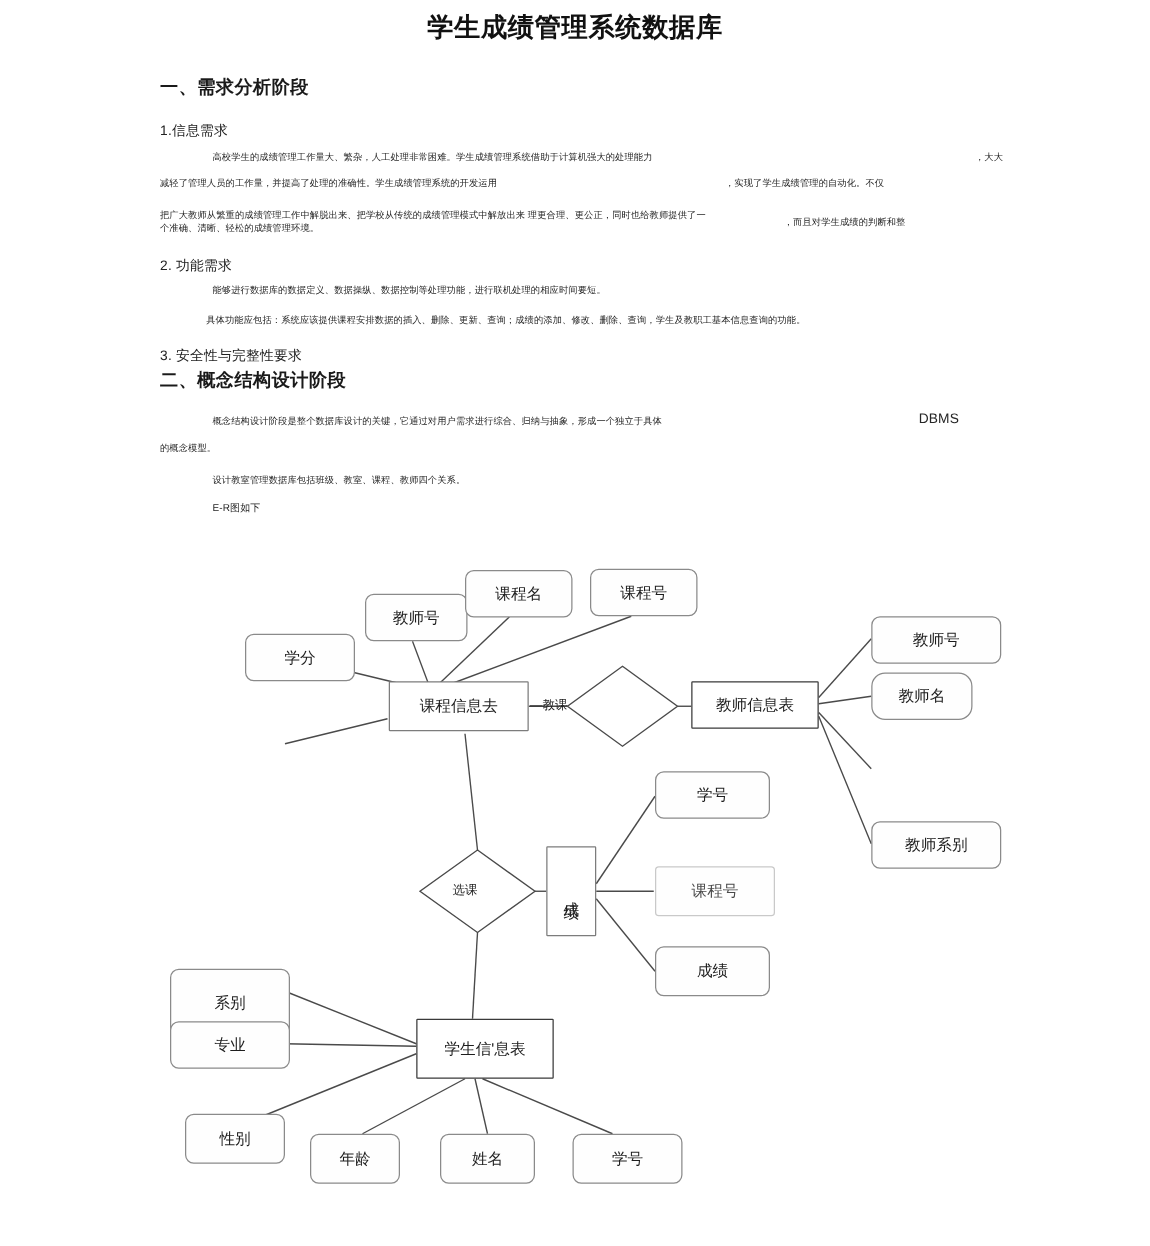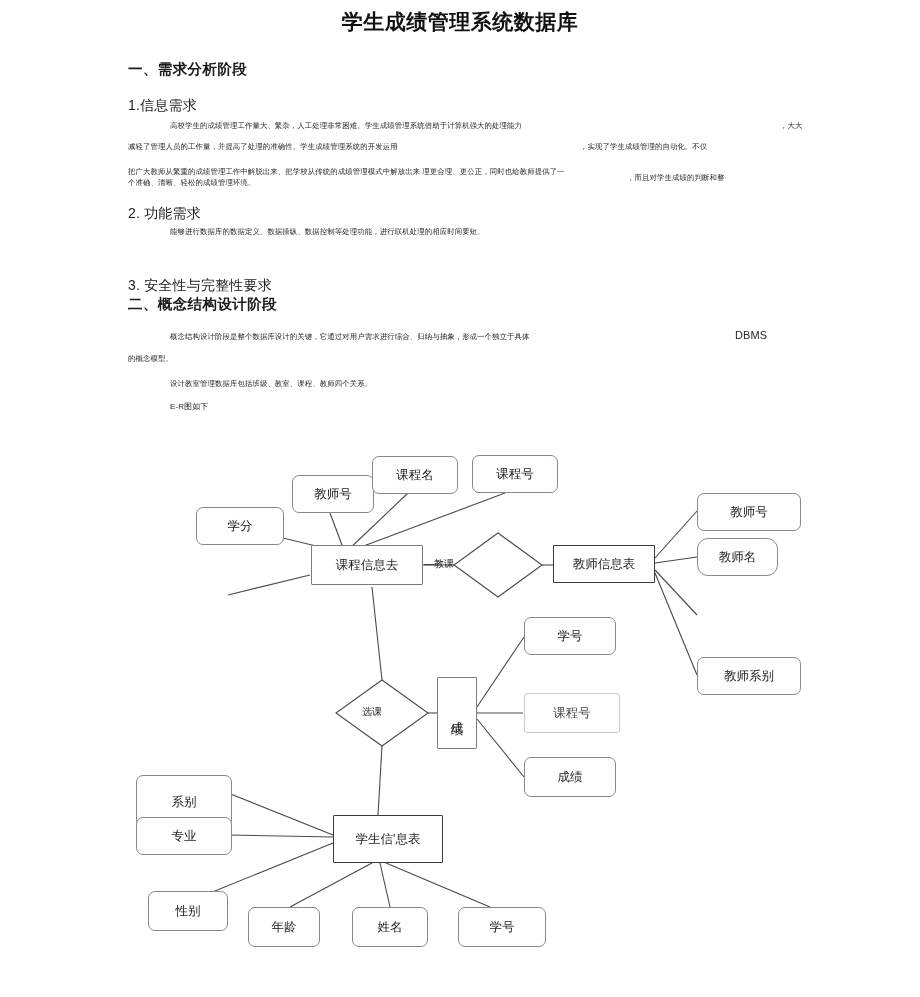--- a/index.html
+++ b/index.html
@@ -35,21 +35,21 @@
   .h-major {
     position: absolute;
     left: 128px;
     font-size: 14.5px;
     font-weight: bold;
     color: #1a1a1a;
     letter-spacing: 0.4px;
   }
   .h-num {
     position: absolute;
-    font-size: 14px;
+    font-size: 11px;
     color: #222;
     letter-spacing: 0.2px;
   }
   
   .ptext {
     position: absolute;
     font-size: 7.4px;
     line-height: 11px;
     color: #262626;
     white-space: nowrap;
@@ -139,20 +139,21 @@
   <div class="ptext" style="left:128px; top:141px;">减轻了管理人员的工作量，并提高了处理的准确性。学生成绩管理系统的开发运用</div>
   <div class="ptext" style="left:580px; top:141px;">，实现了学生成绩管理的自动化。不仅</div>
 
   <div class="ptext wrapbox" style="left:128px; top:166px; width:440px;">把广大教师从繁重的成绩管理工作中解脱出来、把学校从传统的成绩管理模式中解放出来  理更合理、更公正，同时也给教师提供了一个准确、清晰、轻松的成绩管理环境。</div>
   <div class="ptext" style="left:627px; top:172px;">，而且对学生成绩的判断和整</div>
 
   <div class="h-num" style="left:128px; top:205px;">2.   功能需求</div>
 
   <div class="ptext" style="left:170px; top:226px;">能够进行数据库的数据定义、数据操纵、数据控制等处理功能，进行联机处理的相应时间要短。</div>
 
+  <div class="ptext" style="left:165px; top:250px;">具体功能应包括：系统应该提供课程安排数据的插入、删除、更新、查询；成绩的添加、修改、删除、查询，学生及教职工基本信息查询的功能。</div>
 
   <div class="h-num" style="left:128px; top:277px;">3.   安全性与完整性要求</div>
 
   <div class="h-major" style="top:295px;">二、概念结构设计阶段</div>
 
   <div class="ptext" style="left:170px; top:331px;">概念结构设计阶段是整个数据库设计的关键，它通过对用户需求进行综合、归纳与抽象，形成一个独立于具体</div>
   <div class="ptext" style="left:735px; top:330px; font-size:11px;">DBMS</div>
 
   <div class="ptext" style="left:128px; top:353px;">的概念模型。</div>
 

